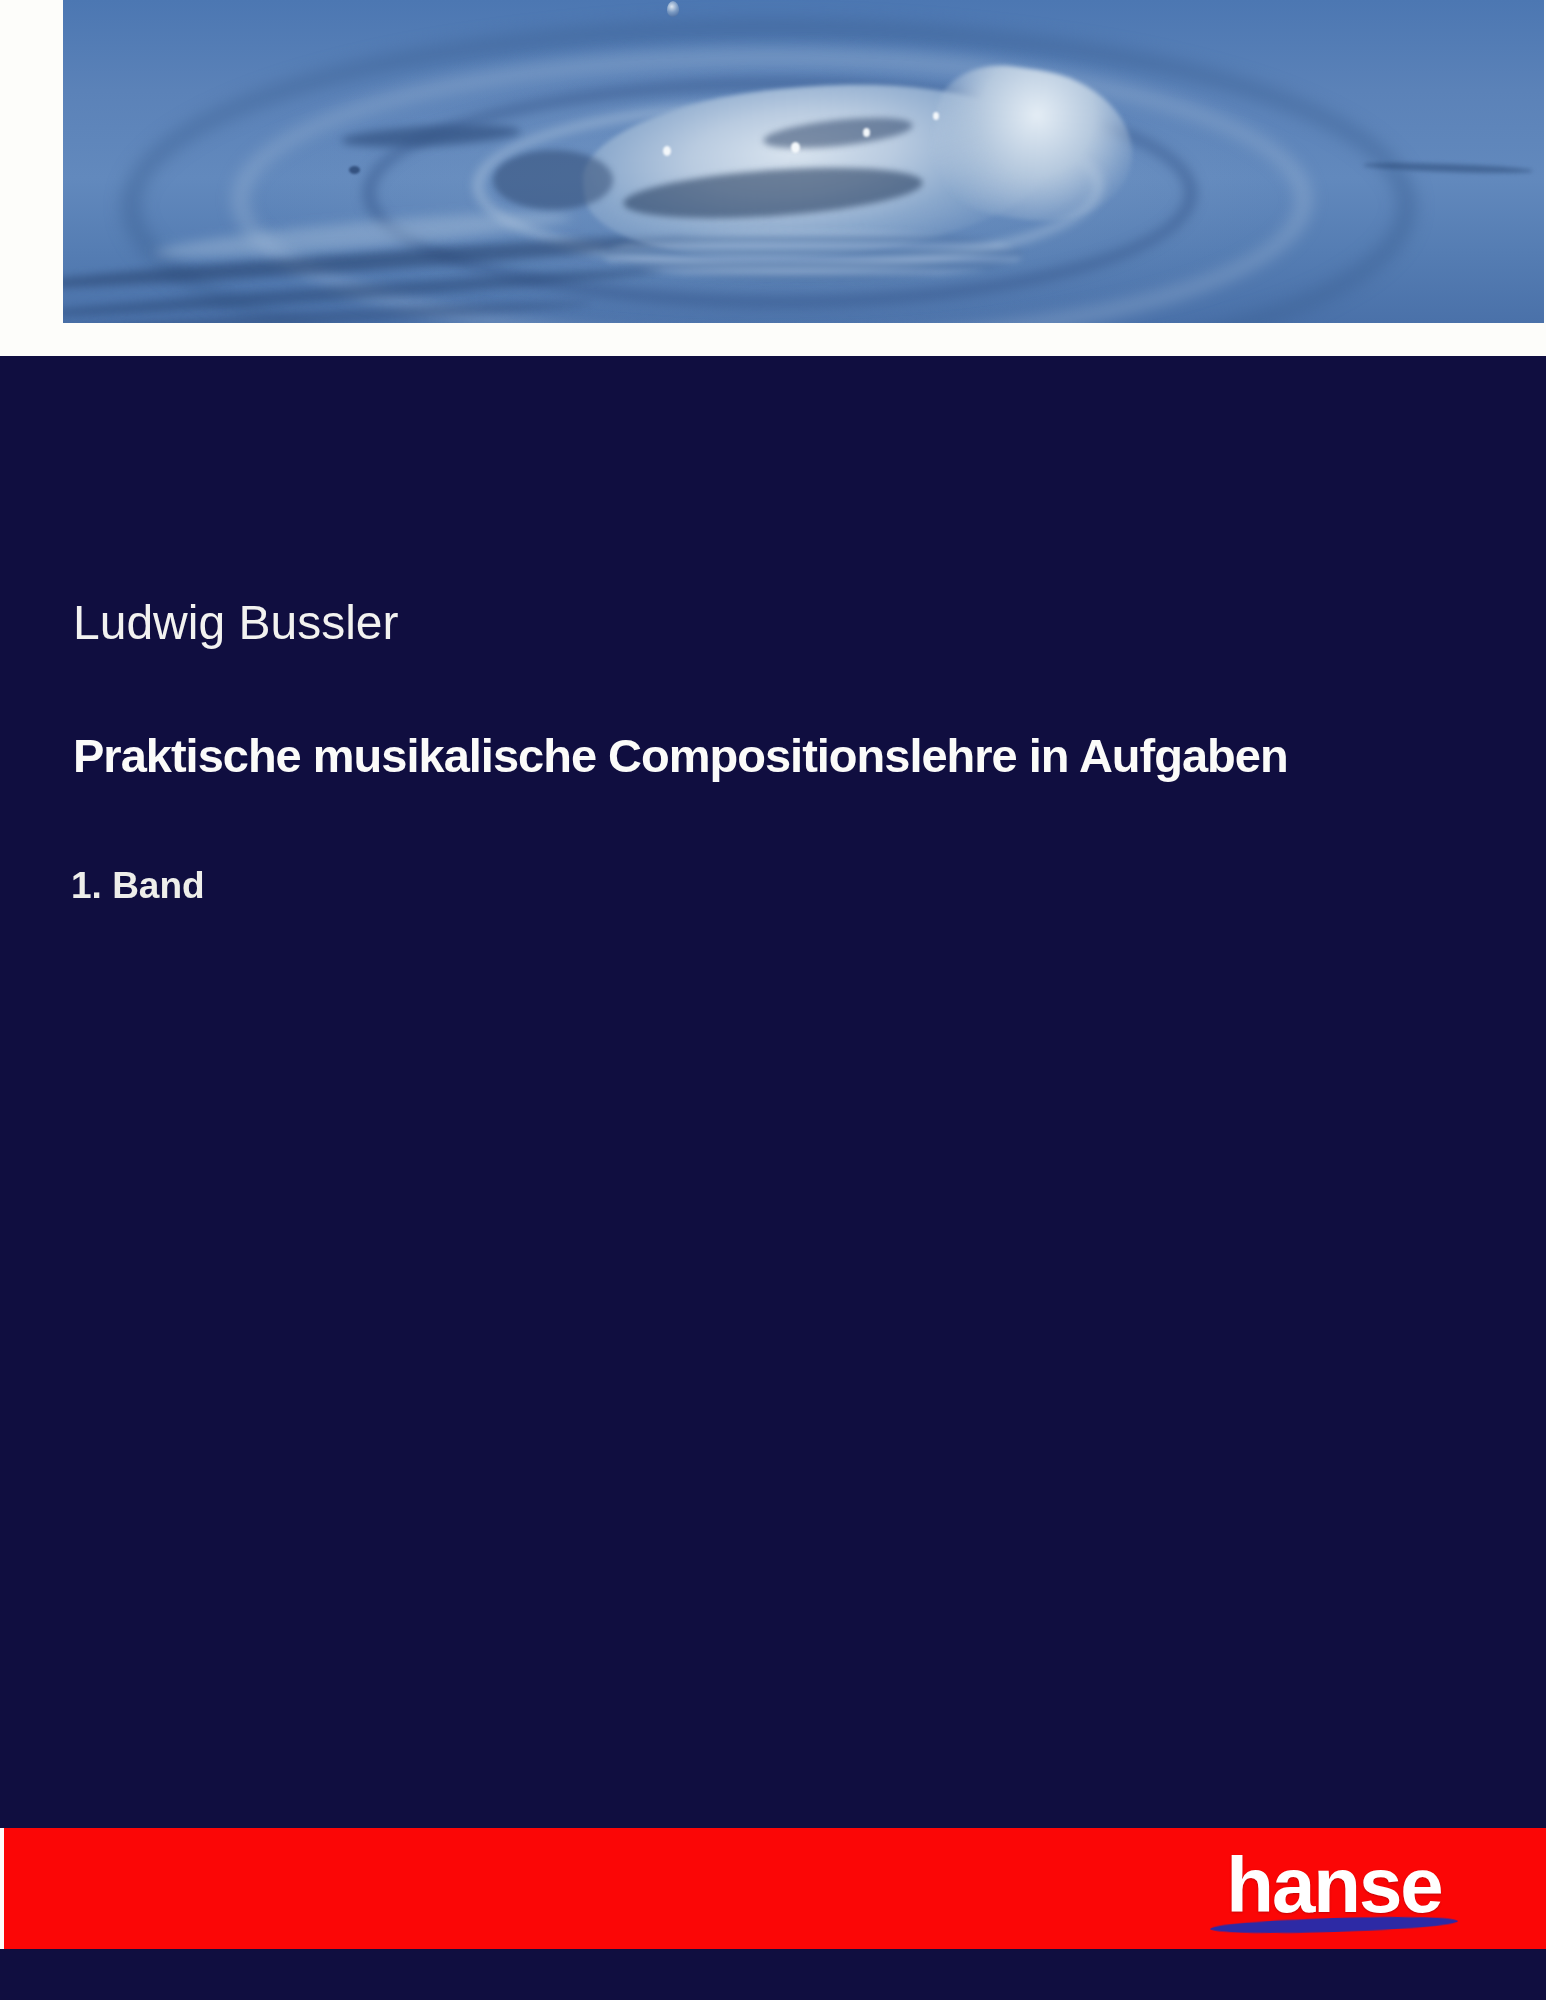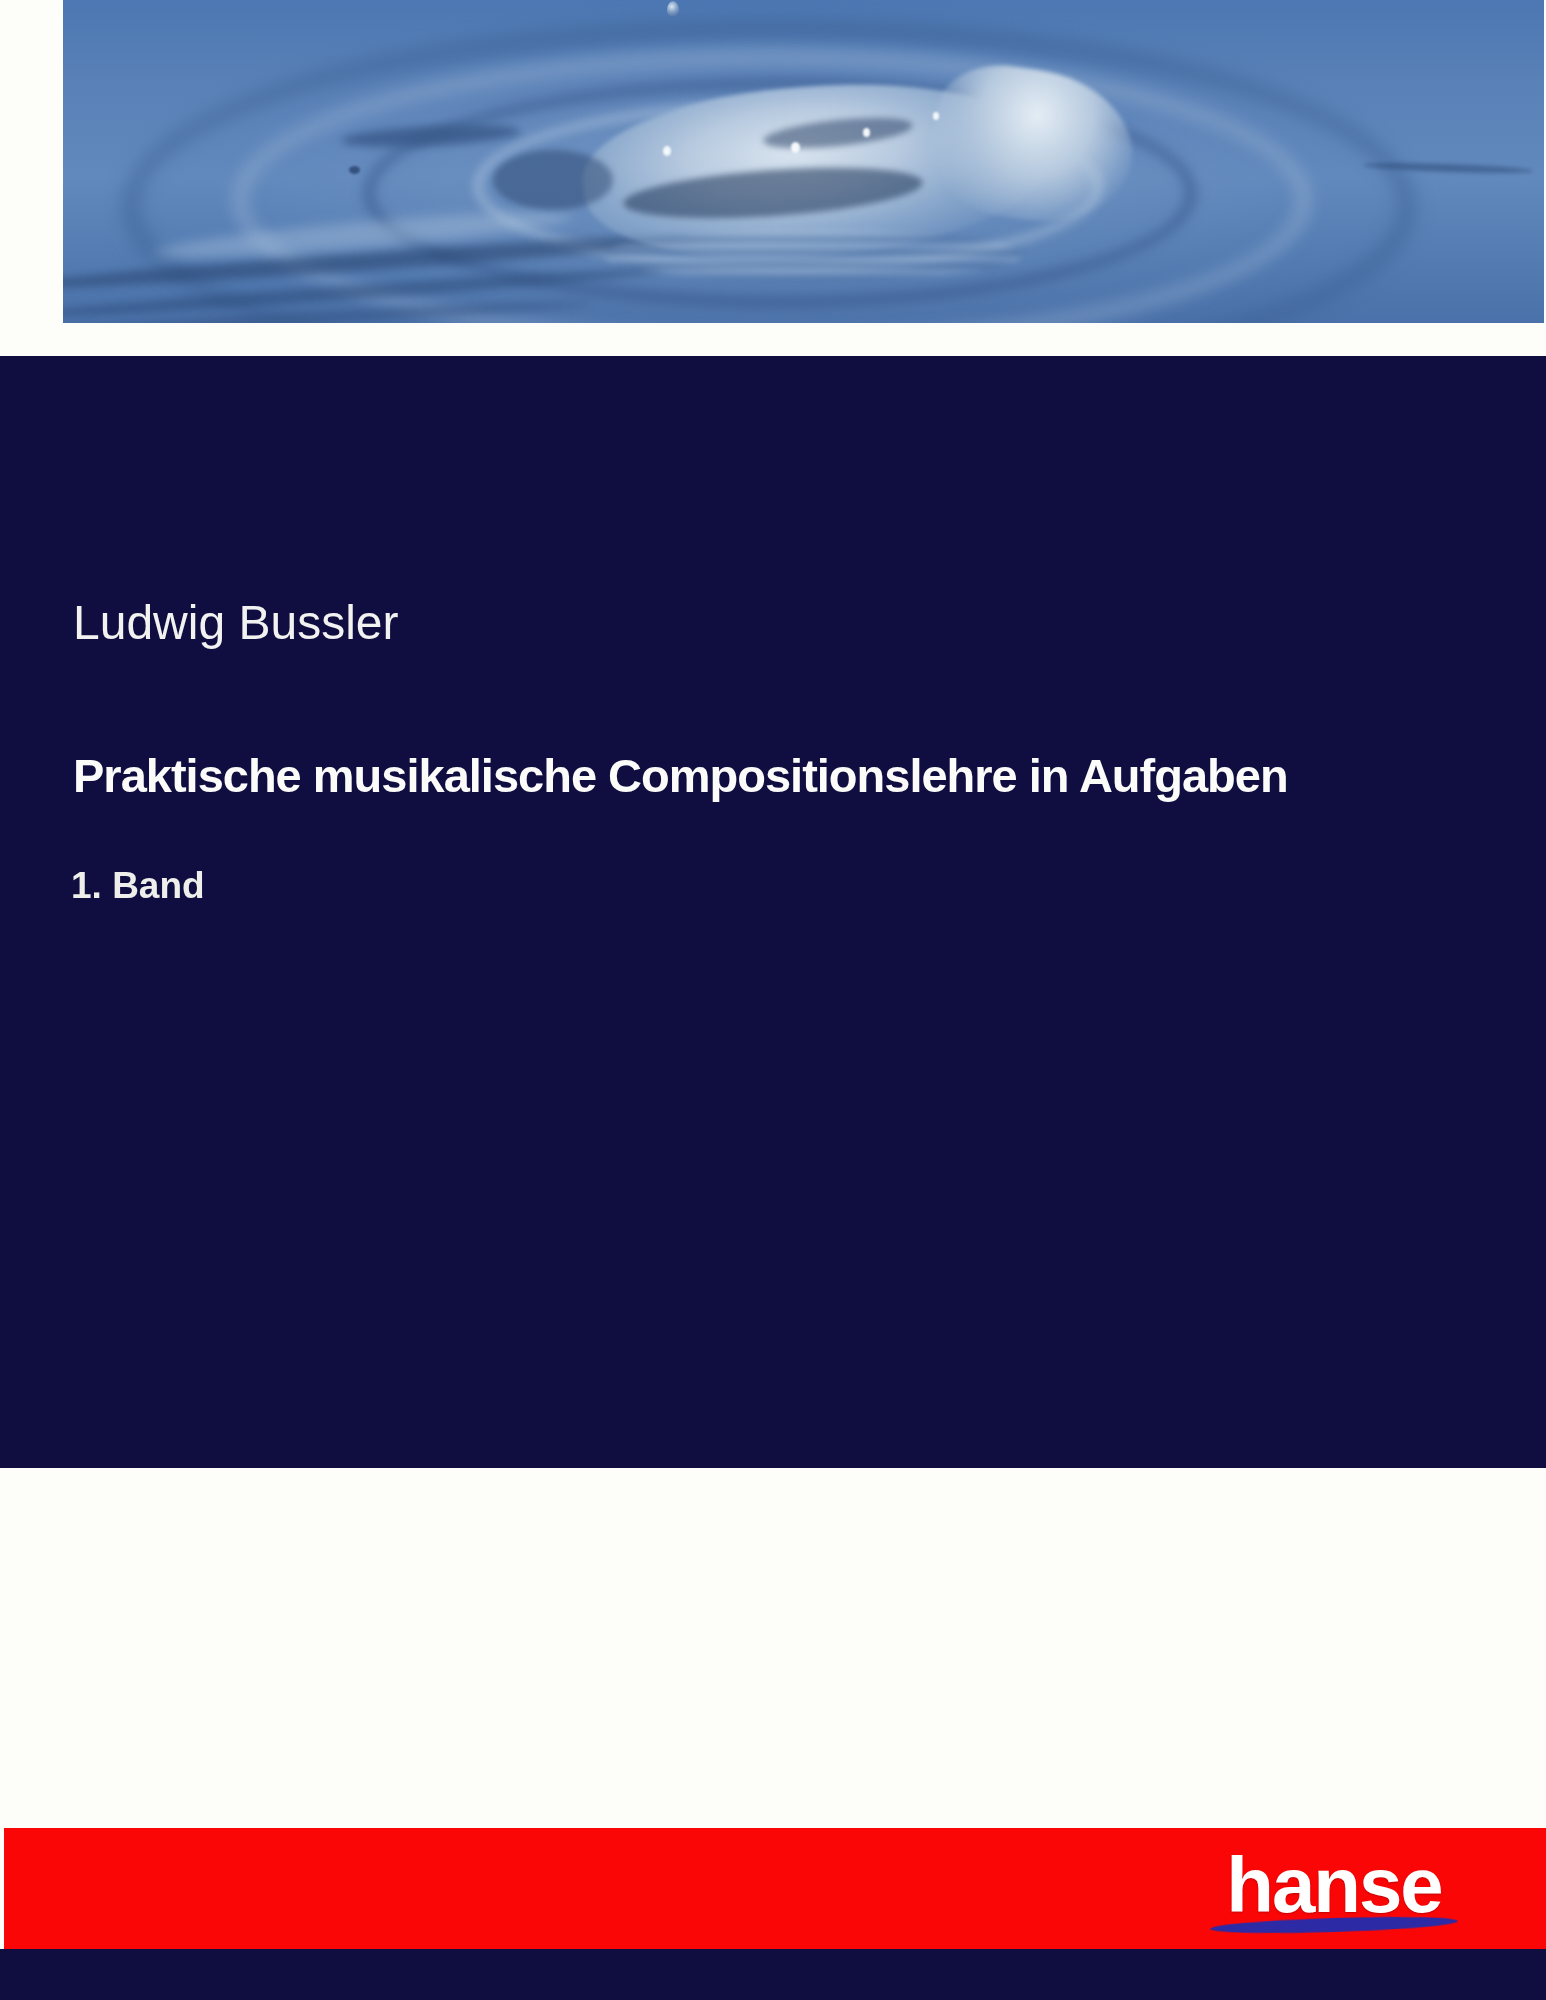--- a/index.html
+++ b/index.html
@@ -55,28 +55,28 @@
   .reflection{position:absolute;left:540px;top:230px;width:420px;height:50px;
     background:repeating-linear-gradient(180deg, rgba(190,210,230,.28) 0 6px, rgba(70,104,152,.35) 6px 13px);
     border-radius:50%;filter:blur(3px);}
   .droplet{
     position:absolute;left:604px;top:1px;width:12px;height:16px;
     background:radial-gradient(circle at 40% 35%, #dce6f0 0%, #7d9cc4 45%, #3c5f95 100%);
     border-radius:50% 50% 50% 50%/58% 58% 42% 42%;
   }
 
   
-  .navy-body{position:absolute;top:356px;left:0;width:1546px;height:1112px;background:var(--background-navy,#100e40);}
+  .navy-body{position:absolute;top:356px;left:0;width:1546px;height:1472px;background:var(--background-navy,#100e40);}
   .author{
     position:absolute;left:73px;top:238px;
     font-size:48px;font-weight:400;line-height:1.2;color:#f2f2f0;letter-spacing:0;
     white-space:nowrap;
   }
   .title{
-    position:absolute;left:73px;top:392px;margin:0;
+    position:absolute;left:73px;top:372px;margin:0;
     font-size:47px;font-weight:700;line-height:1.2;color:#fbfbf9;letter-spacing:-1px;
     white-space:nowrap;
   }
   .subtitle{
     position:absolute;left:71px;top:508px;
     font-size:37px;font-weight:700;line-height:1.2;color:#eeeeea;
     white-space:nowrap;
   }
 
   

